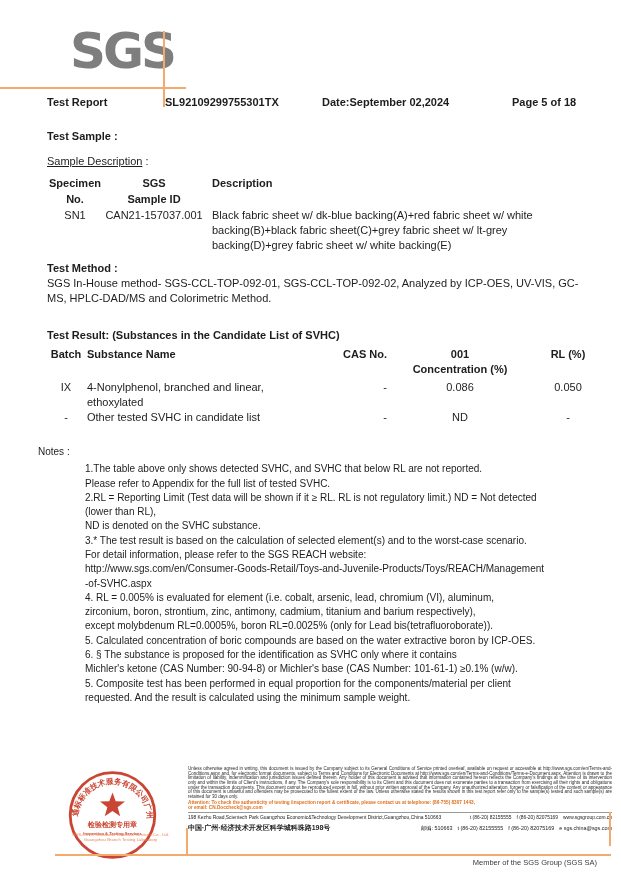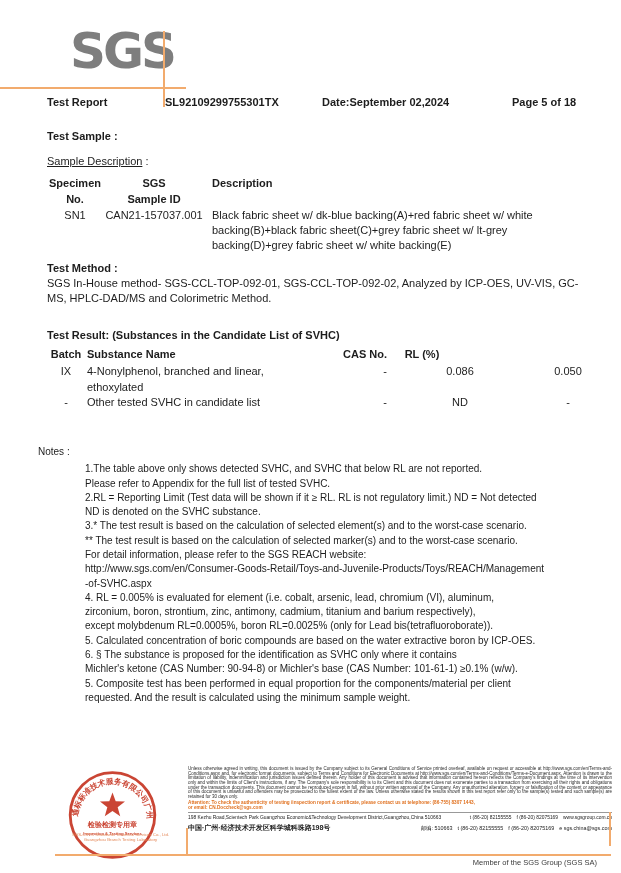--- a/index.html
+++ b/index.html
@@ -108,20 +108,24 @@
     <div style="max-width:545px;">SGS In-House method- SGS-CCL-TOP-092-01, SGS-CCL-TOP-092-02, Analyzed by ICP-OES, UV-VIS, GC-MS, HPLC-DAD/MS and Colorimetric Method.</div>
   </div>
 
   <div class="sec" style="left:47px;top:328px;width:548px;">
     <div class="b">Test Result: (Substances in the Candidate List of SVHC)</div>
 
     <div class="t2 b">
       <div class="cb">Batch</div>
       <div class="cs">Substance Name</div>
       <div class="cc">CAS No.</div>
+      <div class="co">
+        <div>001</div>
+        <div>Concentration (%)</div>
+      </div>
       <div class="cr">RL (%)</div>
     </div>
 
     <div class="t2" style="margin-top:2px;">
       <div class="cb">IX</div>
       <div class="cs">
           <div class="sub">4-Nonylphenol, branched and linear, ethoxylated</div>
         </div>
       <div class="cc">-</div>
       <div class="co">0.086</div>
@@ -138,23 +142,23 @@
       <div class="cr">-</div>
     </div>
   </div>
 
   <div class="sec" style="left:38px;top:444px;width:560px;">
     <div class="notes-head">Notes :</div>
     <div class="note-lines">
       <div>1.The table above only shows detected SVHC, and SVHC that below RL are not reported.</div>
       <div>Please refer to Appendix for the full list of tested SVHC.</div>
       <div>2.RL = Reporting Limit (Test data will be shown if it ≥ RL. RL is not regulatory limit.) ND = Not detected</div>
+      <div>(lower than RL),</div>
       <div>ND is denoted on the SVHC substance.</div>
       <div>3.* The test result is based on the calculation of selected element(s) and to the worst-case scenario.</div>
-      <div>** The test result is based on the calculation of selected marker(s) and to the worst-case scenario.</div>
       <div>For detail information, please refer to the SGS REACH website:</div>
       <div>http://www.sgs.com/en/Consumer-Goods-Retail/Toys-and-Juvenile-Products/Toys/REACH/Management</div>
       <div>-of-SVHC.aspx</div>
       <div>4. RL = 0.005% is evaluated for element (i.e. cobalt, arsenic, lead, chromium (VI), aluminum,</div>
       <div>zirconium, boron, strontium, zinc, antimony, cadmium, titanium and barium respectively),</div>
       <div>except molybdenum RL=0.0005%, boron RL=0.0025% (only for Lead bis(tetrafluoroborate)).</div>
       <div>5. Calculated concentration of boric compounds are based on the water extractive boron by ICP-OES.</div>
       <div>6. § The substance is proposed for the identification as SVHC only where it contains</div>
       <div>Michler's ketone (CAS Number: 90-94-8) or Michler's base (CAS Number: 101-61-1) ≥0.1% (w/w).</div>
       <div>5. Composite test has been performed in equal proportion for the components/material per client</div>

